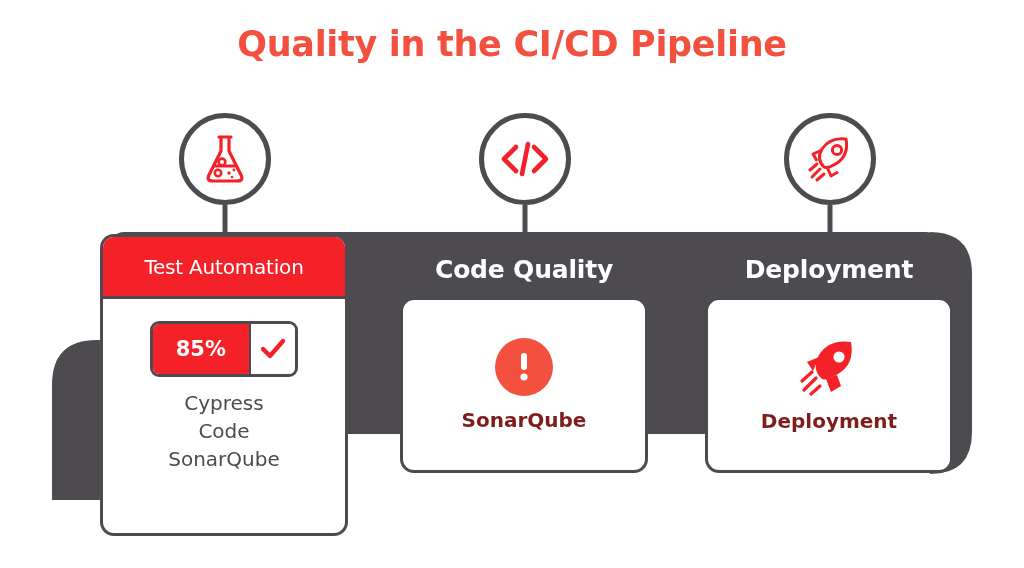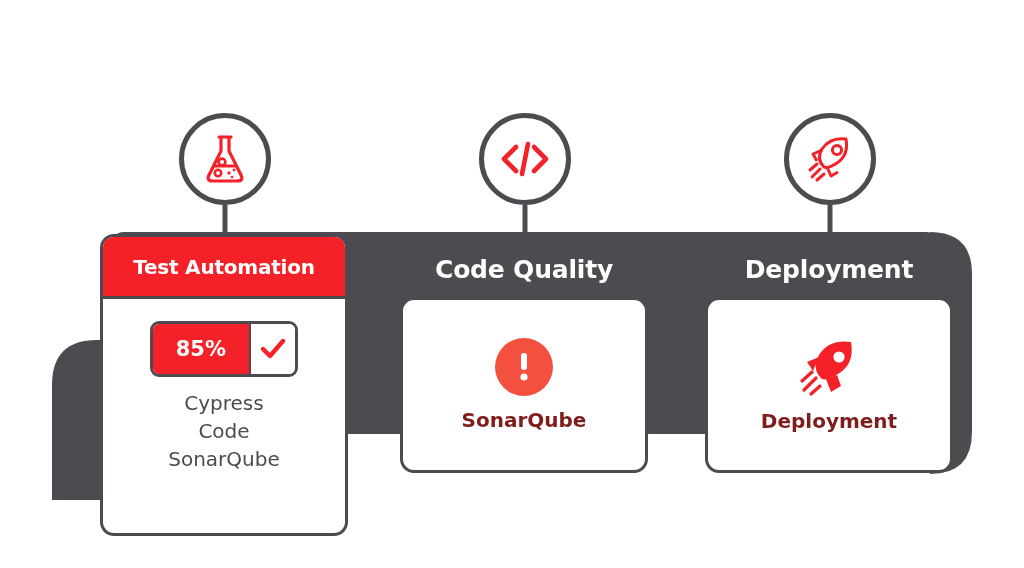--- a/index.html
+++ b/index.html
@@ -83,21 +83,21 @@
   }
   #card-1-header {
     width: 100%;
     height: 62px;
     background: #F42128;
     display: flex;
     align-items: center;
     justify-content: center;
     color: #ffffff;
     font-size: 20px;
-    font-weight: bold;
+    font-weight: normal;
     letter-spacing: -0.2px;
     border-bottom: 3px solid #4D4B4F;
   }
   #card-1-body {
     flex: 1;
     width: 100%;
     display: flex;
     flex-direction: column;
     align-items: center;
     padding-top: 22px;
@@ -196,20 +196,21 @@
     display: flex;
     align-items: center;
     justify-content: center;
   }
 </style>
 </head>
 <body>
 
 <div id="stage">
 
+  <div id="title">Quality in the CI/CD Pipeline</div>
 
   <svg id="scene" viewBox="0 0 1024 568">
 
     <path d="M 52 500 L 52 385 Q 52 340 97 340 L 160 340 L 160 500 Z" fill="#4D4B4F"></path>
 
     <path d="M 110 232 L 930 232 Q 972 232 972 274 L 972 432 Q 972 474 930 474 L 930 232 Z" fill="#4D4B4F"></path>
     <rect x="110" y="232" width="830" height="132" rx="14" fill="#4D4B4F"></rect>
     <rect x="348" y="364" width="56" height="70" fill="#4D4B4F"></rect>
     <rect x="648" y="364" width="58" height="70" fill="#4D4B4F"></rect>
 

